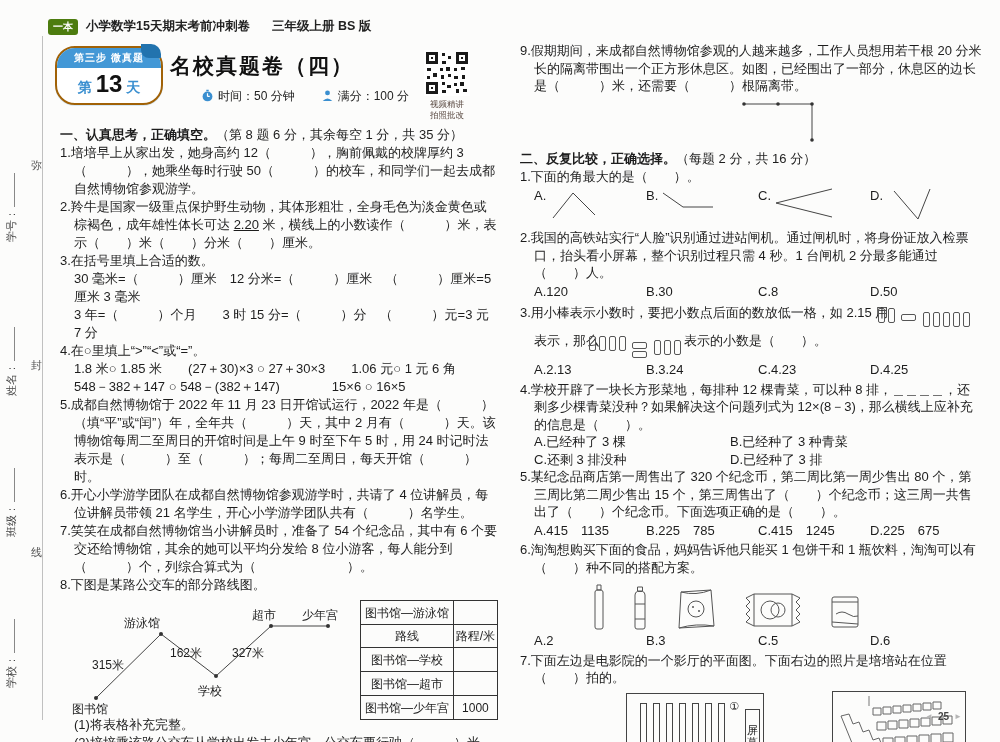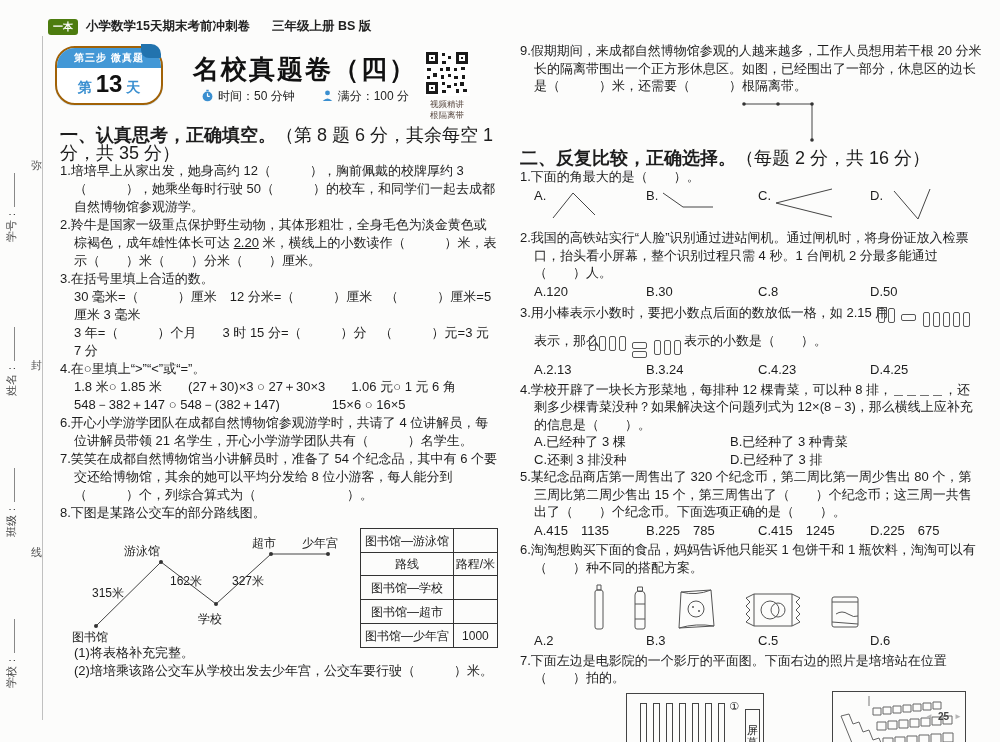--- a/index.html
+++ b/index.html
@@ -11,36 +11,36 @@
   
   #topline{position:absolute;left:48px;top:18px;display:flex;align-items:center;font-size:12.5px;font-weight:bold;color:#222;}
   #logo{background:#4d7c0f;color:#fff;border-radius:3px;padding:1px 5px;font-size:10px;margin-right:8px;}
   #edition{margin-left:22px;font-weight:bold;}
   #badge{position:absolute;left:55px;top:46px;width:104px;border:2px solid #a16207;border-radius:20px;background:#fff;overflow:hidden;box-shadow:0 1px 0 #d7e8f5;}
   #badge .bar{background:#4398d6;color:#fff;font-size:10px;font-weight:bold;text-align:center;padding:3px 0;letter-spacing:1px;}
   #badge .day{display:flex;justify-content:center;align-items:baseline;padding:4px 0 6px 0;}
   #badge .day .zi{color:#3a8fd0;font-size:14px;font-weight:bold;}
   #badge .day .num{color:#111;font-size:24px;font-weight:bold;margin:0 4px;line-height:24px;}
   #badgefold{position:absolute;left:141px;top:44px;width:20px;height:14px;background:#2273ae;border-radius:0 10px 0 8px;}
-  #paper-title{position:absolute;left:170px;top:52px;width:270px;text-align:center;font-size:26px;font-weight:bold;letter-spacing:2px;color:#111;}
+  #paper-title{position:absolute;left:170px;top:52px;width:270px;text-align:left;font-size:21px;font-weight:bold;letter-spacing:2px;color:#111;}
   #meta{position:absolute;left:170px;top:88px;width:270px;display:flex;justify-content:center;gap:26px;font-size:12px;color:#222;align-items:center;}
   .micon{width:13px;height:13px;display:inline-block;vertical-align:-2px;margin-right:4px;}
   #qr{position:absolute;left:424px;top:50px;width:46px;height:46px;}
   #qrcap{position:absolute;left:416px;top:99px;width:62px;text-align:center;font-size:8.5px;line-height:10.5px;color:#5a4a42;}
   
   .seal-label{position:absolute;left:4px;transform:rotate(-90deg);transform-origin:top left;font-size:11px;color:#444;white-space:nowrap;}
   .seal-label .blank{display:inline-block;width:34px;border-bottom:1px solid #888;height:9px;margin-left:2px;}
   .seal-char{position:absolute;left:31px;font-size:11px;color:#555;}
   #sealline{position:absolute;left:42px;top:36px;width:1px;height:684px;background:#c0c0c0;}
   
   #colL{position:absolute;left:60px;top:126px;width:438px;font-size:13px;line-height:18px;}
   #colR{position:absolute;left:520px;top:42px;width:462px;font-size:13px;line-height:17.5px;}
   p.q{margin:0;text-indent:-14px;padding-left:14px;}
   p.flat{margin:0;padding-left:14px;text-indent:0;}
-  .sect{margin:0;font-size:18px;}
+  .sect{margin:0;font-size:13px;}
   .sect b{font-weight:bold;}
   .ul{text-decoration:underline;}
   .optrow{display:flex;padding-left:14px;margin:1px 0 2px 0;}
   .optrow span{width:112px;}
   .optrow2{display:flex;flex-wrap:wrap;padding-left:14px;}
   .optrow2 span{width:196px;line-height:17.5px;}
   
   .sticksline{line-height:22px;}
   .sticks{display:inline-block;vertical-align:-6px;margin:0 2px;}
   .stick-v{display:inline-block;width:5px;height:13px;border:1px solid #555;border-radius:2px;margin:0 1.5px;vertical-align:top;}
@@ -153,33 +153,34 @@
       <rect x="23" y="35" width="4" height="3"></rect>
       <rect x="18" y="40" width="4" height="3"></rect>
     <rect x="30" y="33" width="3" height="3"></rect>
       <rect x="36" y="32" width="4" height="4"></rect>
       <rect x="32" y="39" width="3" height="4"></rect>
       <rect x="39" y="39" width="4" height="3"></rect>
   </g>
 </svg>
 <div id="qrcap">
   <div>视频精讲</div>
-  <div>根隔离带</div>
+  <div>拍照批改</div>
 </div>
 
 <div id="colL">
   <p class="sect"><b>一、认真思考，正确填空。</b><span>（第 8 题 6 分，其余每空 1 分，共 35 分）</span></p>
   <p class="q">1.培培早上从家出发，她身高约 12（　　　），胸前佩戴的校牌厚约 3（　　　），她乘坐每时行驶 50（　　　）的校车，和同学们一起去成都自然博物馆参观游学。</p>
   <p class="q"><span>2.羚牛是国家一级重点保护野生动物，其体形粗壮，全身毛色为淡金黄色或棕褐色，成年雄性体长可达 </span><span class="ul">2.20</span><span> 米，横线上的小数读作（　　　）米，表示（　　）米（　　）分米（　　）厘米。</span></p>
   <p class="q">3.在括号里填上合适的数。</p>
   <p class="flat">30 毫米=（　　　）厘米　12 分米=（　　　）厘米　（　　　）厘米=5 厘米 3 毫米</p>
   <p class="flat">3 年=（　　　）个月　　3 时 15 分=（　　　）分　（　　　）元=3 元 7 分</p>
   <p class="q">4.在○里填上“&gt;”“&lt;”或“=”。</p>
   <p class="flat">1.8 米○ 1.85 米　　(27＋30)×3 ○ 27＋30×3　　1.06 元○ 1 元 6 角</p>
   <p class="flat">548－382＋147 ○ 548－(382＋147)　　　　15×6 ○ 16×5</p>
+  <p class="q">5.成都自然博物馆于 2022 年 11 月 23 日开馆试运行，2022 年是（　　　）（填“平”或“闰”）年，全年共（　　　）天，其中 2 月有（　　　）天。该博物馆每周二至周日的开馆时间是上午 9 时至下午 5 时，用 24 时记时法表示是（　　　）至（　　　）；每周二至周日，每天开馆（　　　）时。</p>
   <p class="q">6.开心小学游学团队在成都自然博物馆参观游学时，共请了 4 位讲解员，每位讲解员带领 21 名学生，开心小学游学团队共有（　　　）名学生。</p>
   <p class="q">7.笑笑在成都自然博物馆当小讲解员时，准备了 54 个纪念品，其中有 6 个要交还给博物馆，其余的她可以平均分发给 8 位小游客，每人能分到（　　　）个，列综合算式为（　　　　　　　）。</p>
   <p class="q">8.下图是某路公交车的部分路线图。</p>
 
   <div id="figrow">
     <div id="route">
       <svg width="300" height="116" viewBox="0 0 300 116">
         <path d="M30 100 L95 36 L150 78 L205 28 L262 28" fill="none" stroke="#444" stroke-width="1"></path>
         <circle cx="30" cy="100" r="2" fill="#333"></circle>
           <circle cx="95" cy="36" r="2" fill="#333"></circle>

